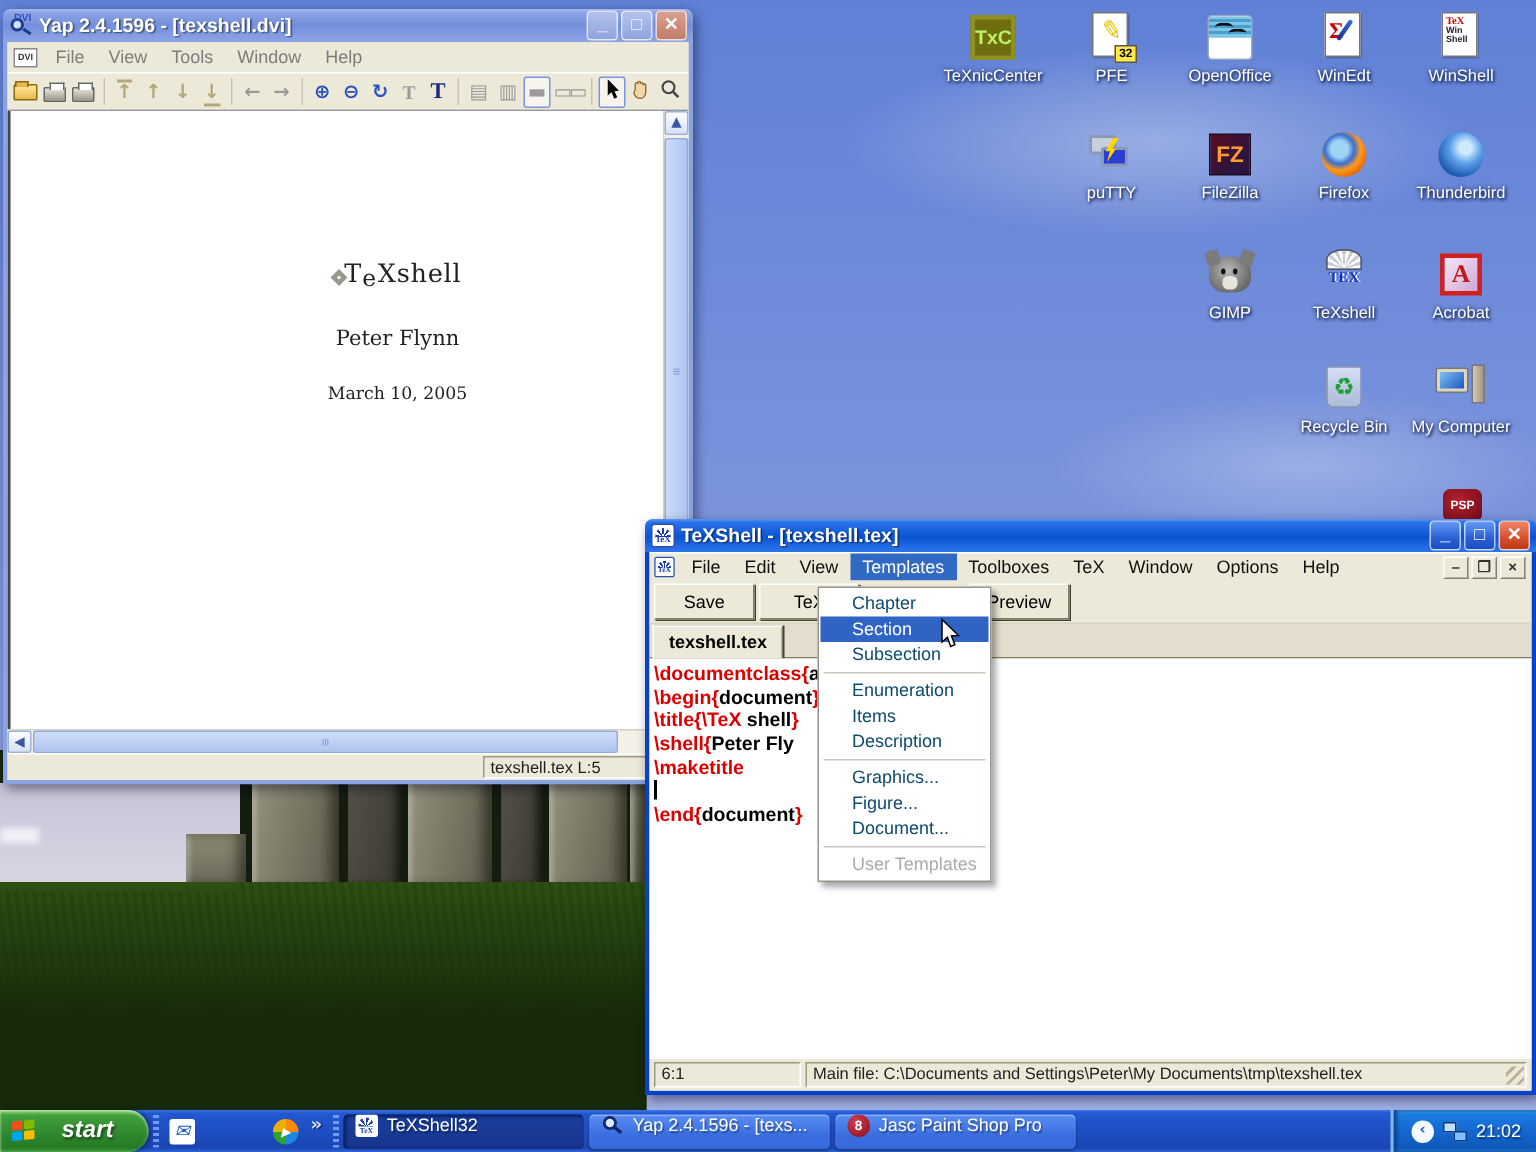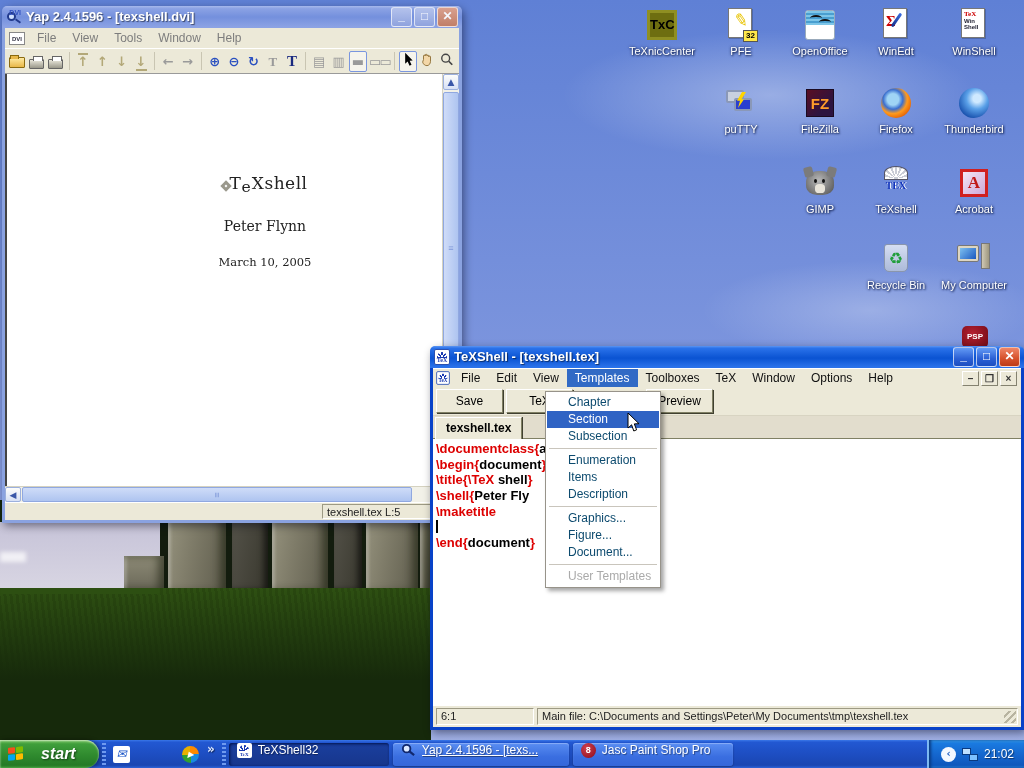--- a/index.html
+++ b/index.html
@@ -22,21 +22,21 @@
   .sh-grass{position:absolute;left:0;top:88px;width:431px;height:152px;
             background:linear-gradient(180deg,#33541496 , #16290b 60%),
                        repeating-linear-gradient(83deg,#274a10 0 3px,#1b3609 3px 6px)}
   .sh-grassL{position:absolute;left:0;top:88px;width:160px;height:6px;background:#2d4f12;border-radius:3px}
 
   
   .desk-icon{position:absolute;width:84px;text-align:center;z-index:2;cursor:default}
   .dicon{position:relative;width:34px;height:34px;margin:0 auto 3px auto}
   .dicon i{position:absolute;font-style:normal}
   .dlabel{color:#fff;font-size:11px;line-height:13px;text-shadow:1px 1px 2px #1a2a5a, 0 0 3px #1a2a5a}
-  .q-txc{left:2px;top:2px;width:30px;height:30px;background:#6e6e10;border:3px solid #8f8f22;color:#000000;
+  .q-txc{left:2px;top:2px;width:30px;height:30px;background:#6e6e10;border:3px solid #8f8f22;color:#bef264;
          font:bold 13px/24px "Liberation Sans",sans-serif;text-align:center}
   .q-page{left:4px;top:0;width:24px;height:30px;background:#fff;border:1px solid #777;box-shadow:1px 1px 0 #0003}
   .q-pencil{left:10px;top:2px;color:#e8c300;font-size:17px;transform:rotate(10deg)}
   .q-badge{right:0;bottom:0;background:#ffe84a;border:1px solid #555;color:#000;font:bold 8px/10px "Liberation Sans",sans-serif;padding:0 2px}
   .q-oo{left:2px;top:2px;width:30px;height:30px;background:#fff;border-radius:3px;border:1px solid #9ab;overflow:hidden}
   .q-oo .sky{position:absolute;left:0;top:0;width:30px;height:14px;background:repeating-linear-gradient(180deg,#7ec6e8 0 2px,#4a9fd0 2px 4px)}
   .q-oo .b{position:absolute;width:12px;height:6px;border-top:2px solid #111;border-radius:50%}
   .q-sigma{left:7px;top:6px;color:#c00;font:bold 15px/15px "Liberation Serif",serif}
   .q-pen{left:16px;top:4px;width:3px;height:16px;background:linear-gradient(180deg,#3a6ee0,#15308a);transform:rotate(35deg);border-radius:2px}
   .q-ws-tex{left:7px;top:2px;color:#c00;font:bold 7px/8px "Liberation Serif",serif}
@@ -529,21 +529,21 @@
     </div>
   <span class="chev">»</span>
   <span class="qsep"></span>
   <div class="taskbtns" id="taskbtns">
       <div class="taskbtn active" style="width: 160px;">
         <span class="ti">
           <i class="ti-texshell"></i>
         </span>
         <span class="tlabel">TeXShell32</span>
       </div>
-      <div class="taskbtn" style="width: 176px; text-decoration: underline;">
+      <div class="taskbtn" style="width: 160px;">
         <span class="ti"><svg width="15" height="15" viewBox="0 0 16 16">
             <circle cx="6" cy="6" r="4" fill="#dce8ff" stroke="#11286e" stroke-width="2"></circle>
             <line x1="9" y1="9" x2="14" y2="13" stroke="#11286e" stroke-width="2.4"></line>
           </svg></span>
         <span class="tlabel">Yap 2.4.1596 - [texs...</span>
       </div>
       <div class="taskbtn" style="width: 160px;">
         <span class="ti">
           <i class="ti-psp">8</i>
         </span>

